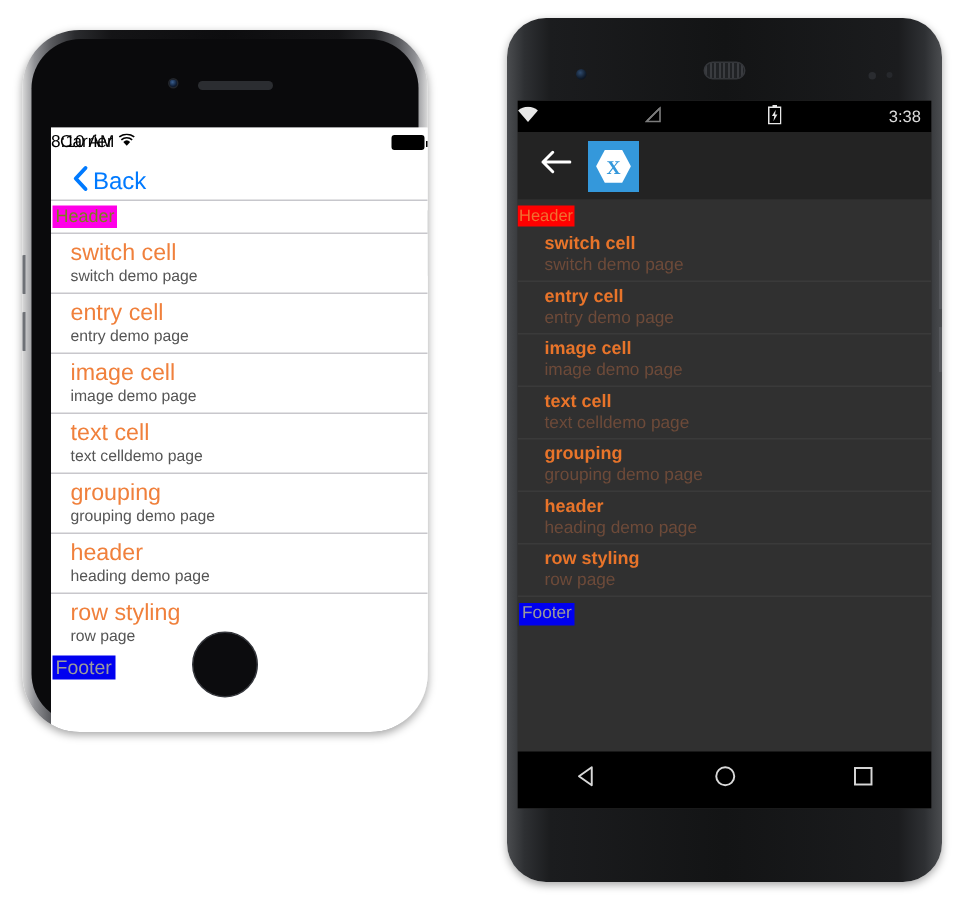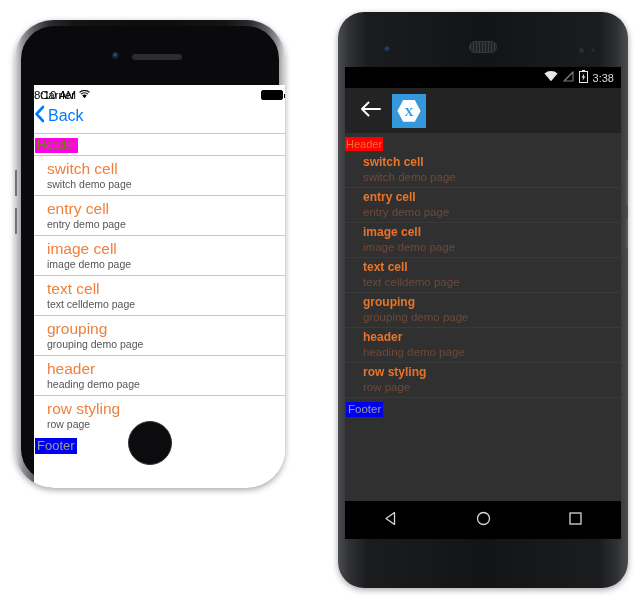--- a/index.html
+++ b/index.html
@@ -75,22 +75,22 @@
   }
   .ios-batt::after {
     content: ""; position: absolute; right: -4px; top: 3px;
     width: 2px; height: 4px; background: #000; border-radius: 0 1px 1px 0;
   }
 
   
   .ios-nav {
     height: 29px; background: #fff;
     border-bottom: 1px solid #c7c7cc;
-    display: flex; align-items: flex-start;
-    padding-left: 0;
+    display: flex; align-items: flex-end;
+    padding-left: 14px;
   }
   .ios-back { display: flex; align-items: center; gap: 3px; color: #007aff; cursor: pointer; }
   .ios-back-chev { display: block; }
   .ios-back-label { font-size: 16px; color: #007aff; }
 
   
   .ios-list { background: #fff; }
   .badge-header-ios {
     display: inline-block;
     background: #ff00e7; color: #7d7d1f;
@@ -151,21 +151,21 @@
     border-radius: 0 2px 2px 0; background: #56585c;
   }
   .and-btn-right2 {
     position: absolute; right: -1px; top: 206px; width: 3px; height: 30px;
     border-radius: 0 2px 2px 0; background: #56585c;
   }
 
   
   .and-status {
     height: 21px; background: #000; color: #dcdcdc;
-    display: flex; align-items: center; justify-content: flex-end;
+    display: flex; align-items: center; justify-content: space-between;
     gap: 5px; padding-right: 7px; font-size: 11px;
   }
   
   .and-appbar {
     height: 45px; background: #232323;
     display: flex; align-items: center; gap: 11px;
     padding-left: 15px;
   }
   .and-back-arrow { cursor: pointer; display: block; }
   .xam-logo {

